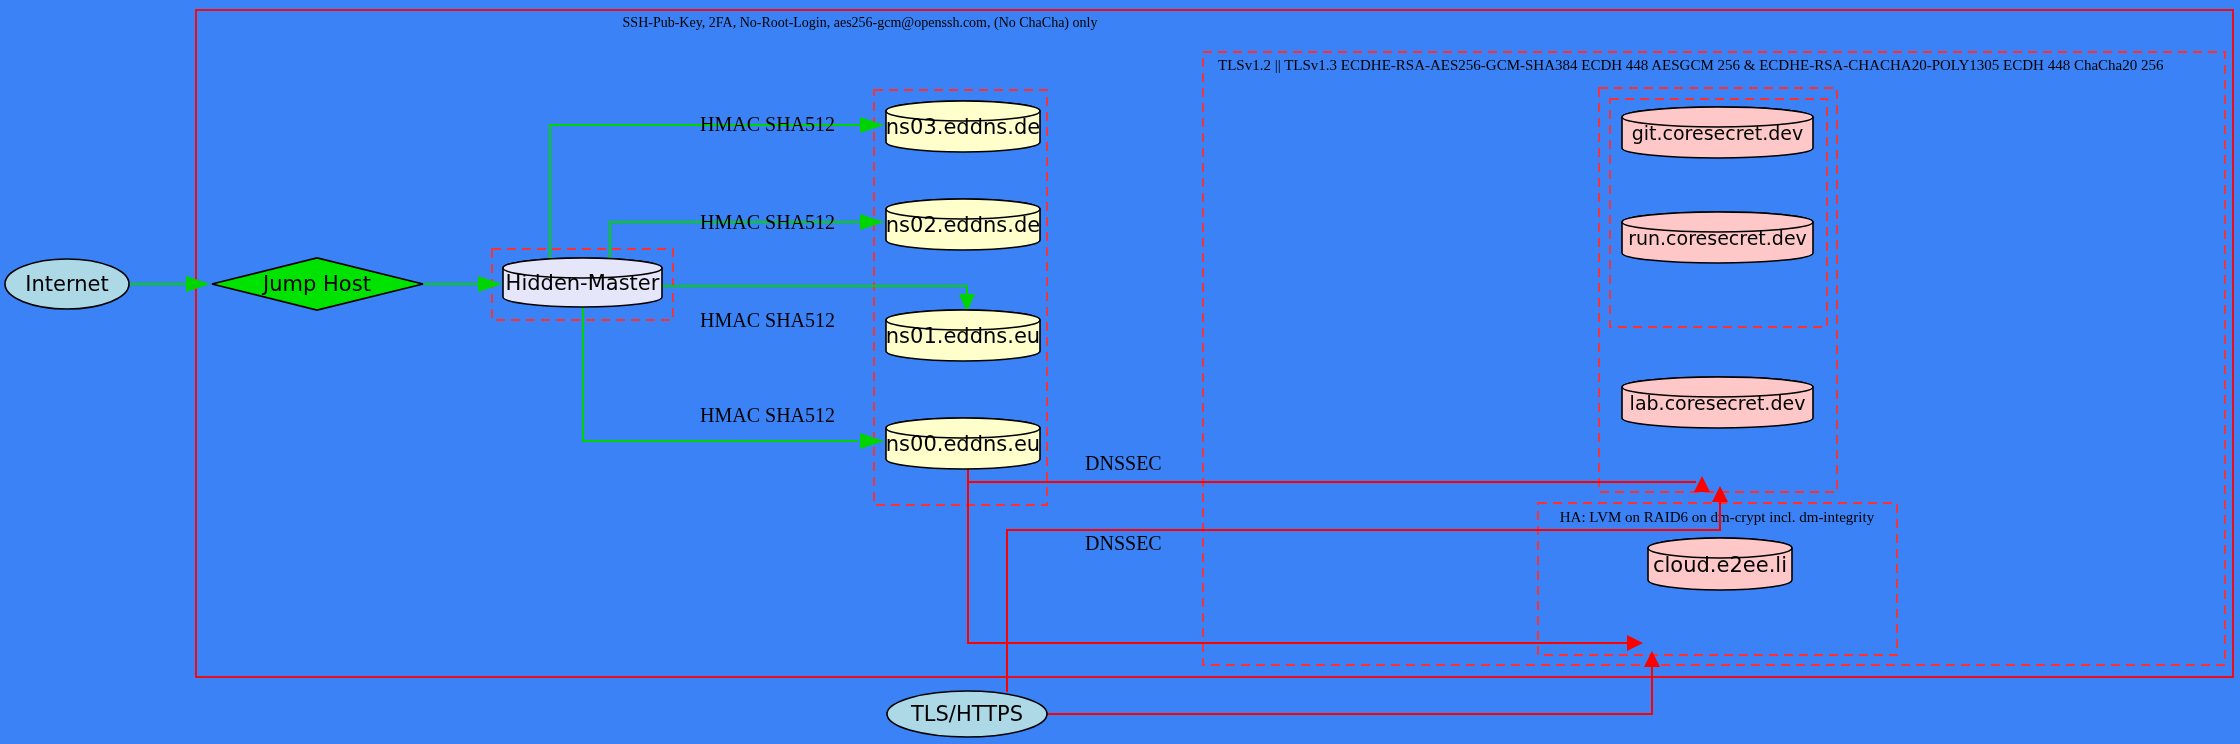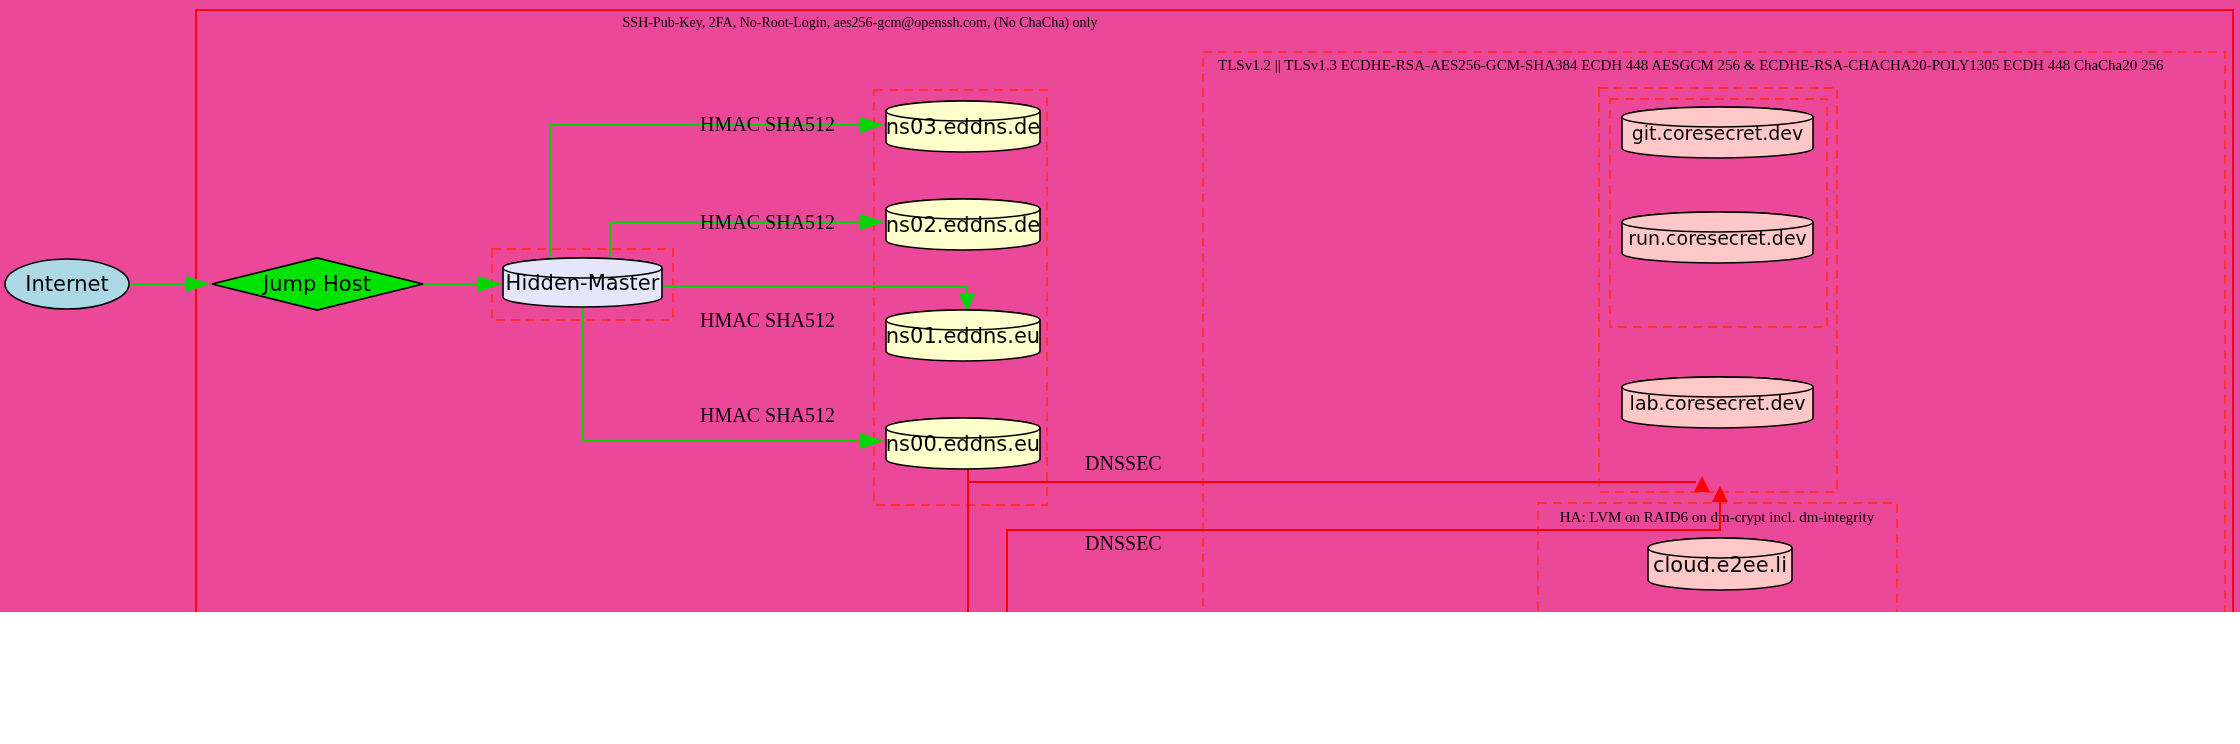--- a/index.html
+++ b/index.html
@@ -1,16 +1,16 @@
 <!DOCTYPE html>
 <html><head>
 <meta charset="utf-8">
 <style>
   html,body{margin:0;padding:0;background:#ffffff;}
-  .stage{position:relative;width:2240px;height:612px;background:#ec4899;overflow:hidden;}
+  .stage{position:relative;width:2240px;height:744px;background:#3b82f6;overflow:hidden;}
   svg{display:block;}
   text{fill:#000000;}
   .nodelabel{font-family:"DejaVu Sans","Liberation Sans",sans-serif;font-size:21px;}
   .nodelabel-sm{font-family:"DejaVu Sans","Liberation Sans",sans-serif;font-size:19px;}
   .edgelabel{font-family:"Liberation Serif","DejaVu Serif",serif;font-size:20px;}
   .cl-outer{font-family:"Liberation Serif","DejaVu Serif",serif;font-size:14px;}
   .cl-tls{font-family:"Liberation Serif","DejaVu Serif",serif;font-size:15px;}
   .cl-ha{font-family:"Liberation Serif","DejaVu Serif",serif;font-size:15px;}
   .cluster-dashed{fill:none;stroke:#ff2f2f;stroke-width:1.8;stroke-dasharray:9,6;}
   .cluster-solid{fill:none;stroke:#ff0000;stroke-width:1.8;}

